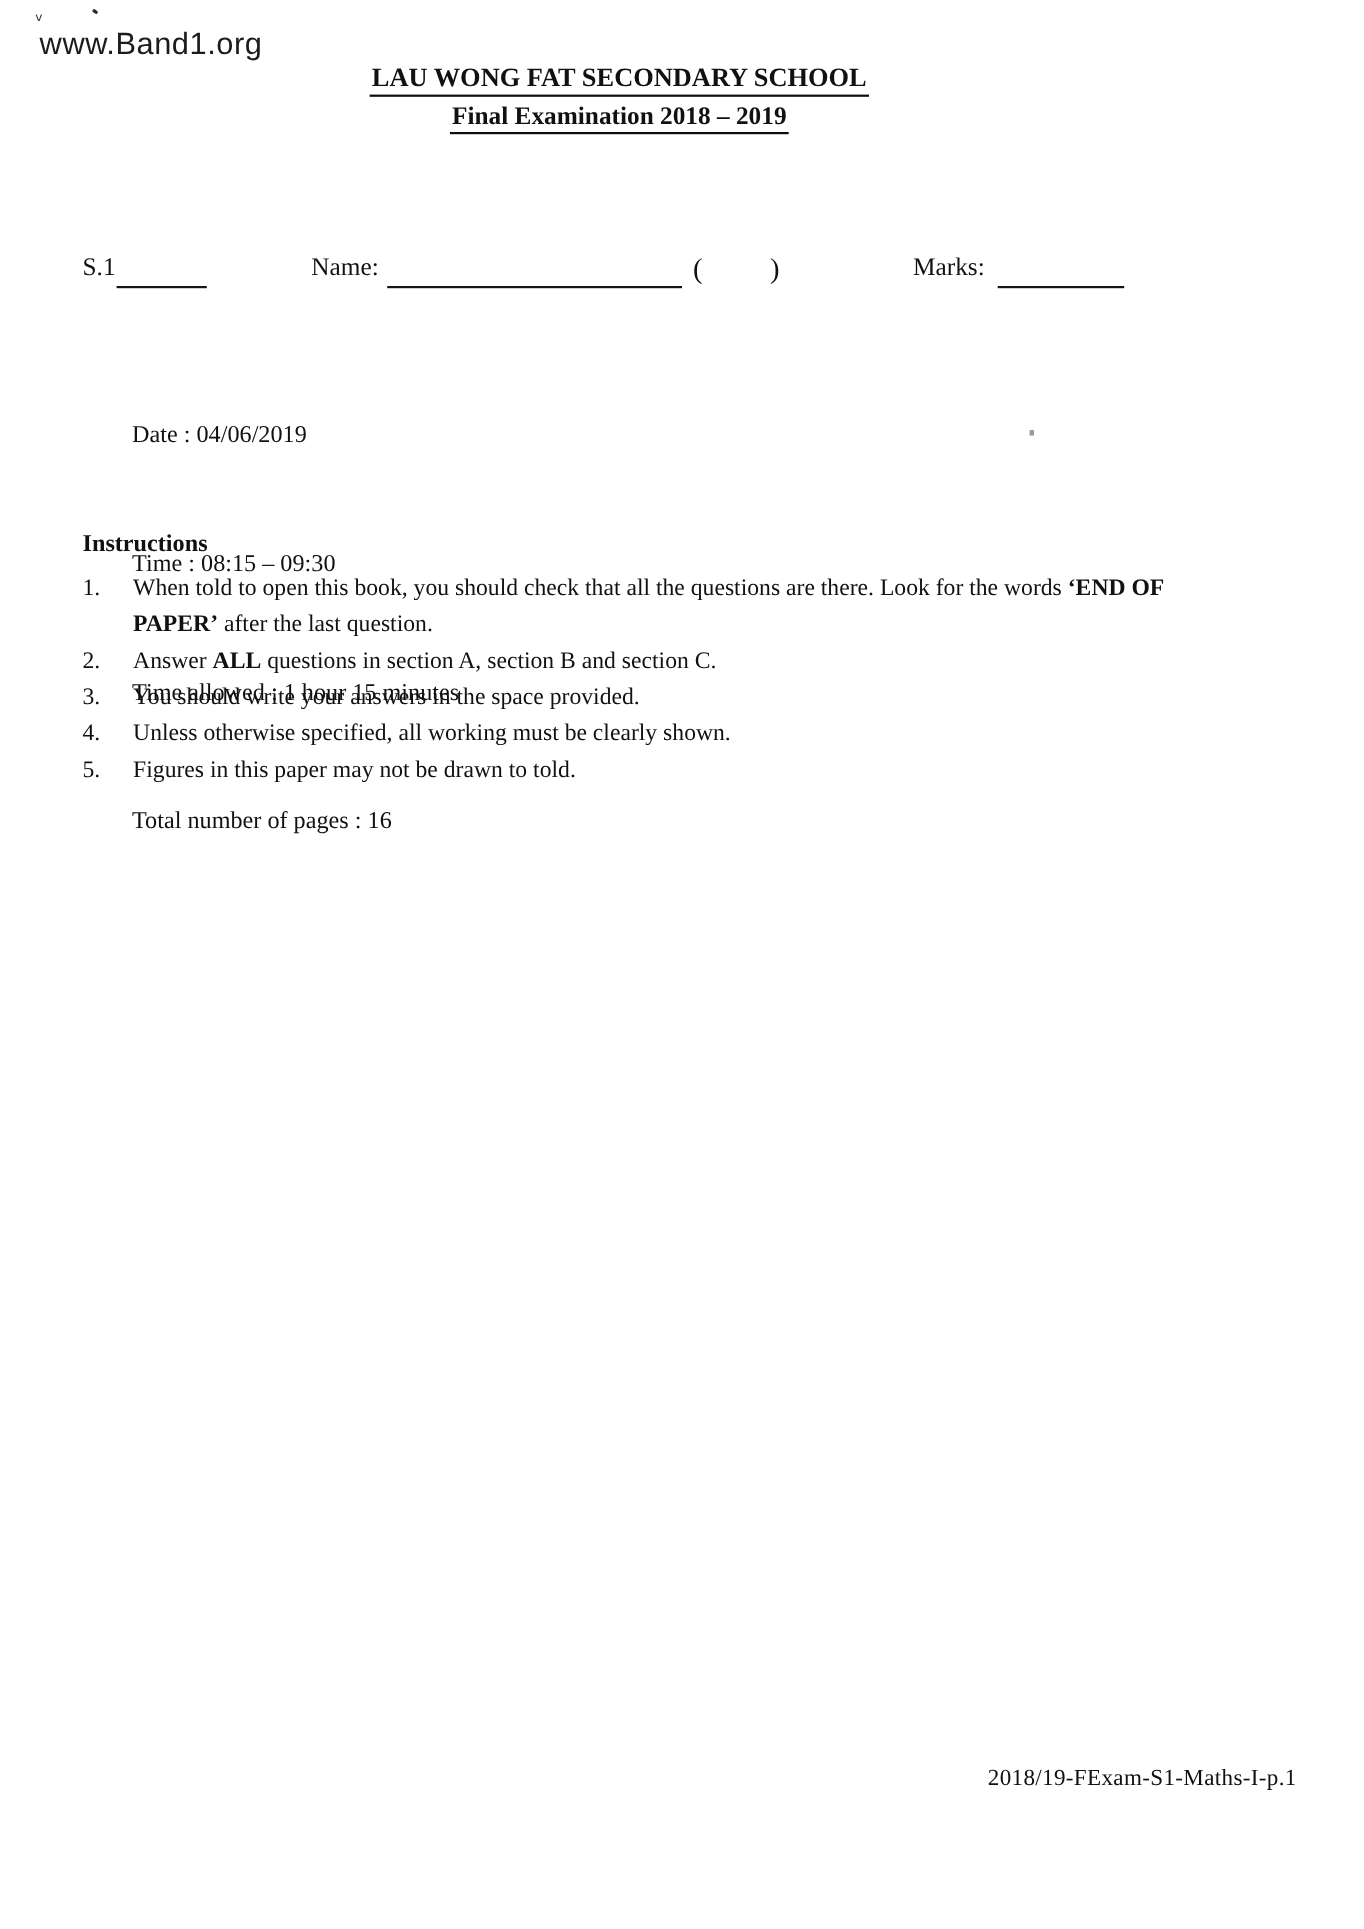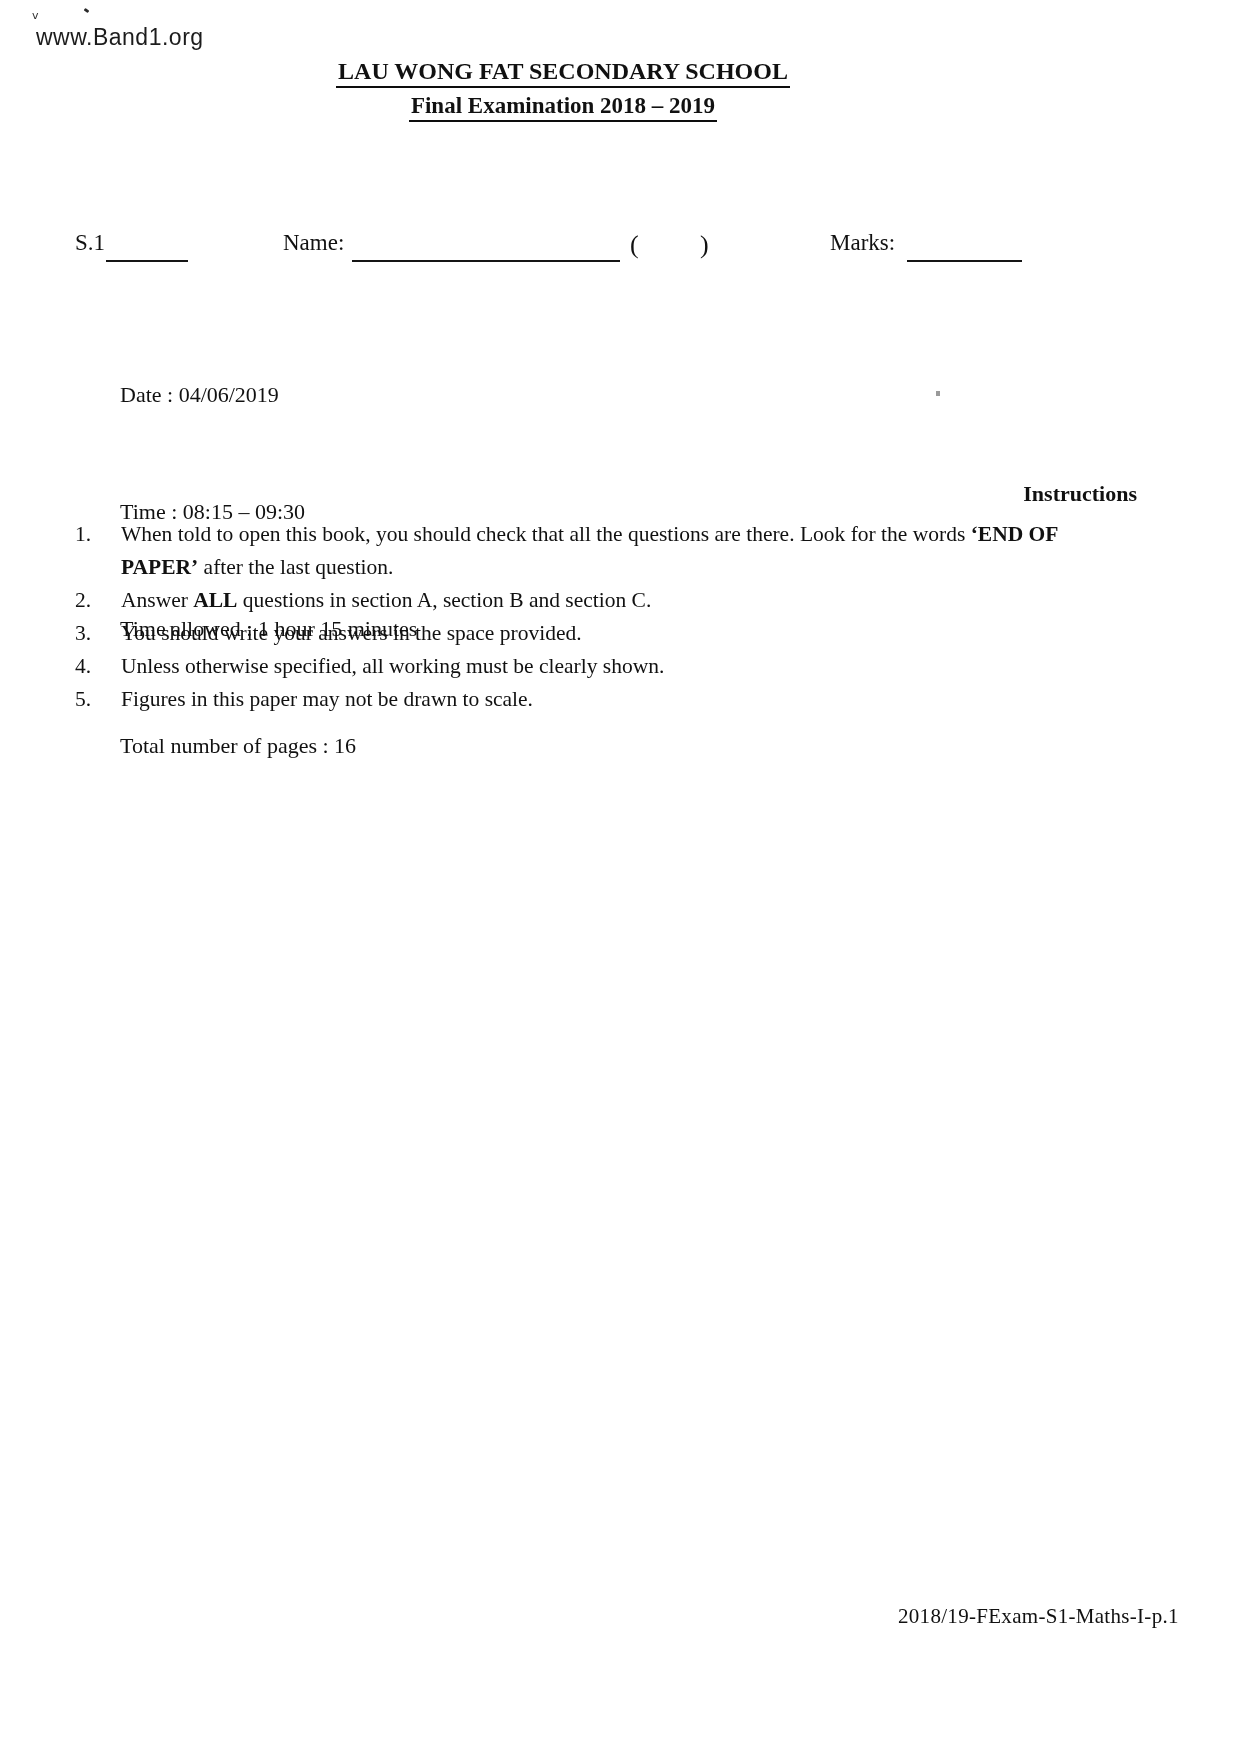--- a/index.html
+++ b/index.html
@@ -13,21 +13,21 @@
     overflow:hidden;
   }
   
   .speck{position:absolute;color:#333;font-size:11px;line-height:1;font-family:"DejaVu Sans",sans-serif;}
   .speck-dot{position:absolute;width:5px;height:3px;background:#2a2a2a;transform:rotate(35deg);border-radius:1px;}
   .speck-gray{position:absolute;width:4px;height:5px;background:#9a9a9a;}
 
   .watermark{
     position:absolute;left:36px;top:24px;
     font-family:"Liberation Sans", sans-serif;
-    font-size:23px;color:#1c1c1c;letter-spacing:.5px;
+    font-size:28px;color:#1c1c1c;letter-spacing:.5px;
   }
 
   .header{
     position:absolute;left:0;top:58px;width:1126px;
     text-align:center;
   }
   .header .hline{height:35px;}
   .header .hline span{
     display:inline-block;
     font-weight:bold;
@@ -41,21 +41,21 @@
   .fillrow{position:absolute;top:230px;left:0;width:1176px;height:40px;font-size:23px;}
   .fillrow .lbl{position:absolute;top:0;}
   .blank{position:absolute;border-bottom:2px solid #151515;height:28px;top:2px;}
 
   .details{
     position:absolute;left:120px;top:297px;
     font-size:22px;line-height:39px;white-space:pre;
   }
 
   .instructions{position:absolute;left:75px;top:481px;width:1062px;}
-  .instructions .ihead{font-weight:bold;font-size:22px;margin:0 0 11px 0;text-align:right;}
+  .instructions .ihead{font-weight:bold;font-size:22px;margin:0 0 11px 0;}
   .ilist{font-size:21.5px;line-height:33px;}
   .iitem{display:flex;align-items:flex-start;}
   .iitem .num{width:46px;flex:0 0 46px;}
   .iitem .txt{flex:0 1 auto;max-width:1004px;}
   .txt b{font-weight:bold;}
 
   .footer{
     position:absolute;left:898px;top:1604px;
     font-size:21px;letter-spacing:.3px;font-family:Liberation Serif, serif;
   }
@@ -111,20 +111,20 @@
       <div class="iitem">
         <span class="num">3.</span>
         <span class="txt"><span>You should write your answers in the space provided.</span><b></b><span></span></span>
       </div>
       <div class="iitem">
         <span class="num">4.</span>
         <span class="txt"><span>Unless otherwise specified, all working must be clearly shown.</span><b></b><span></span></span>
       </div>
       <div class="iitem">
         <span class="num">5.</span>
-        <span class="txt"><span>Figures in this paper may not be drawn to scale.</span><b></b><span></span></span>
+        <span class="txt"><span>Figures in this paper may not be drawn to told.</span><b></b><span></span></span>
       </div>
     </div>
   </div>
 
   <div class="footer">2018/19-FExam-S1-Maths-I-p.1</div>
 
 </div>
 
 </body></html>

